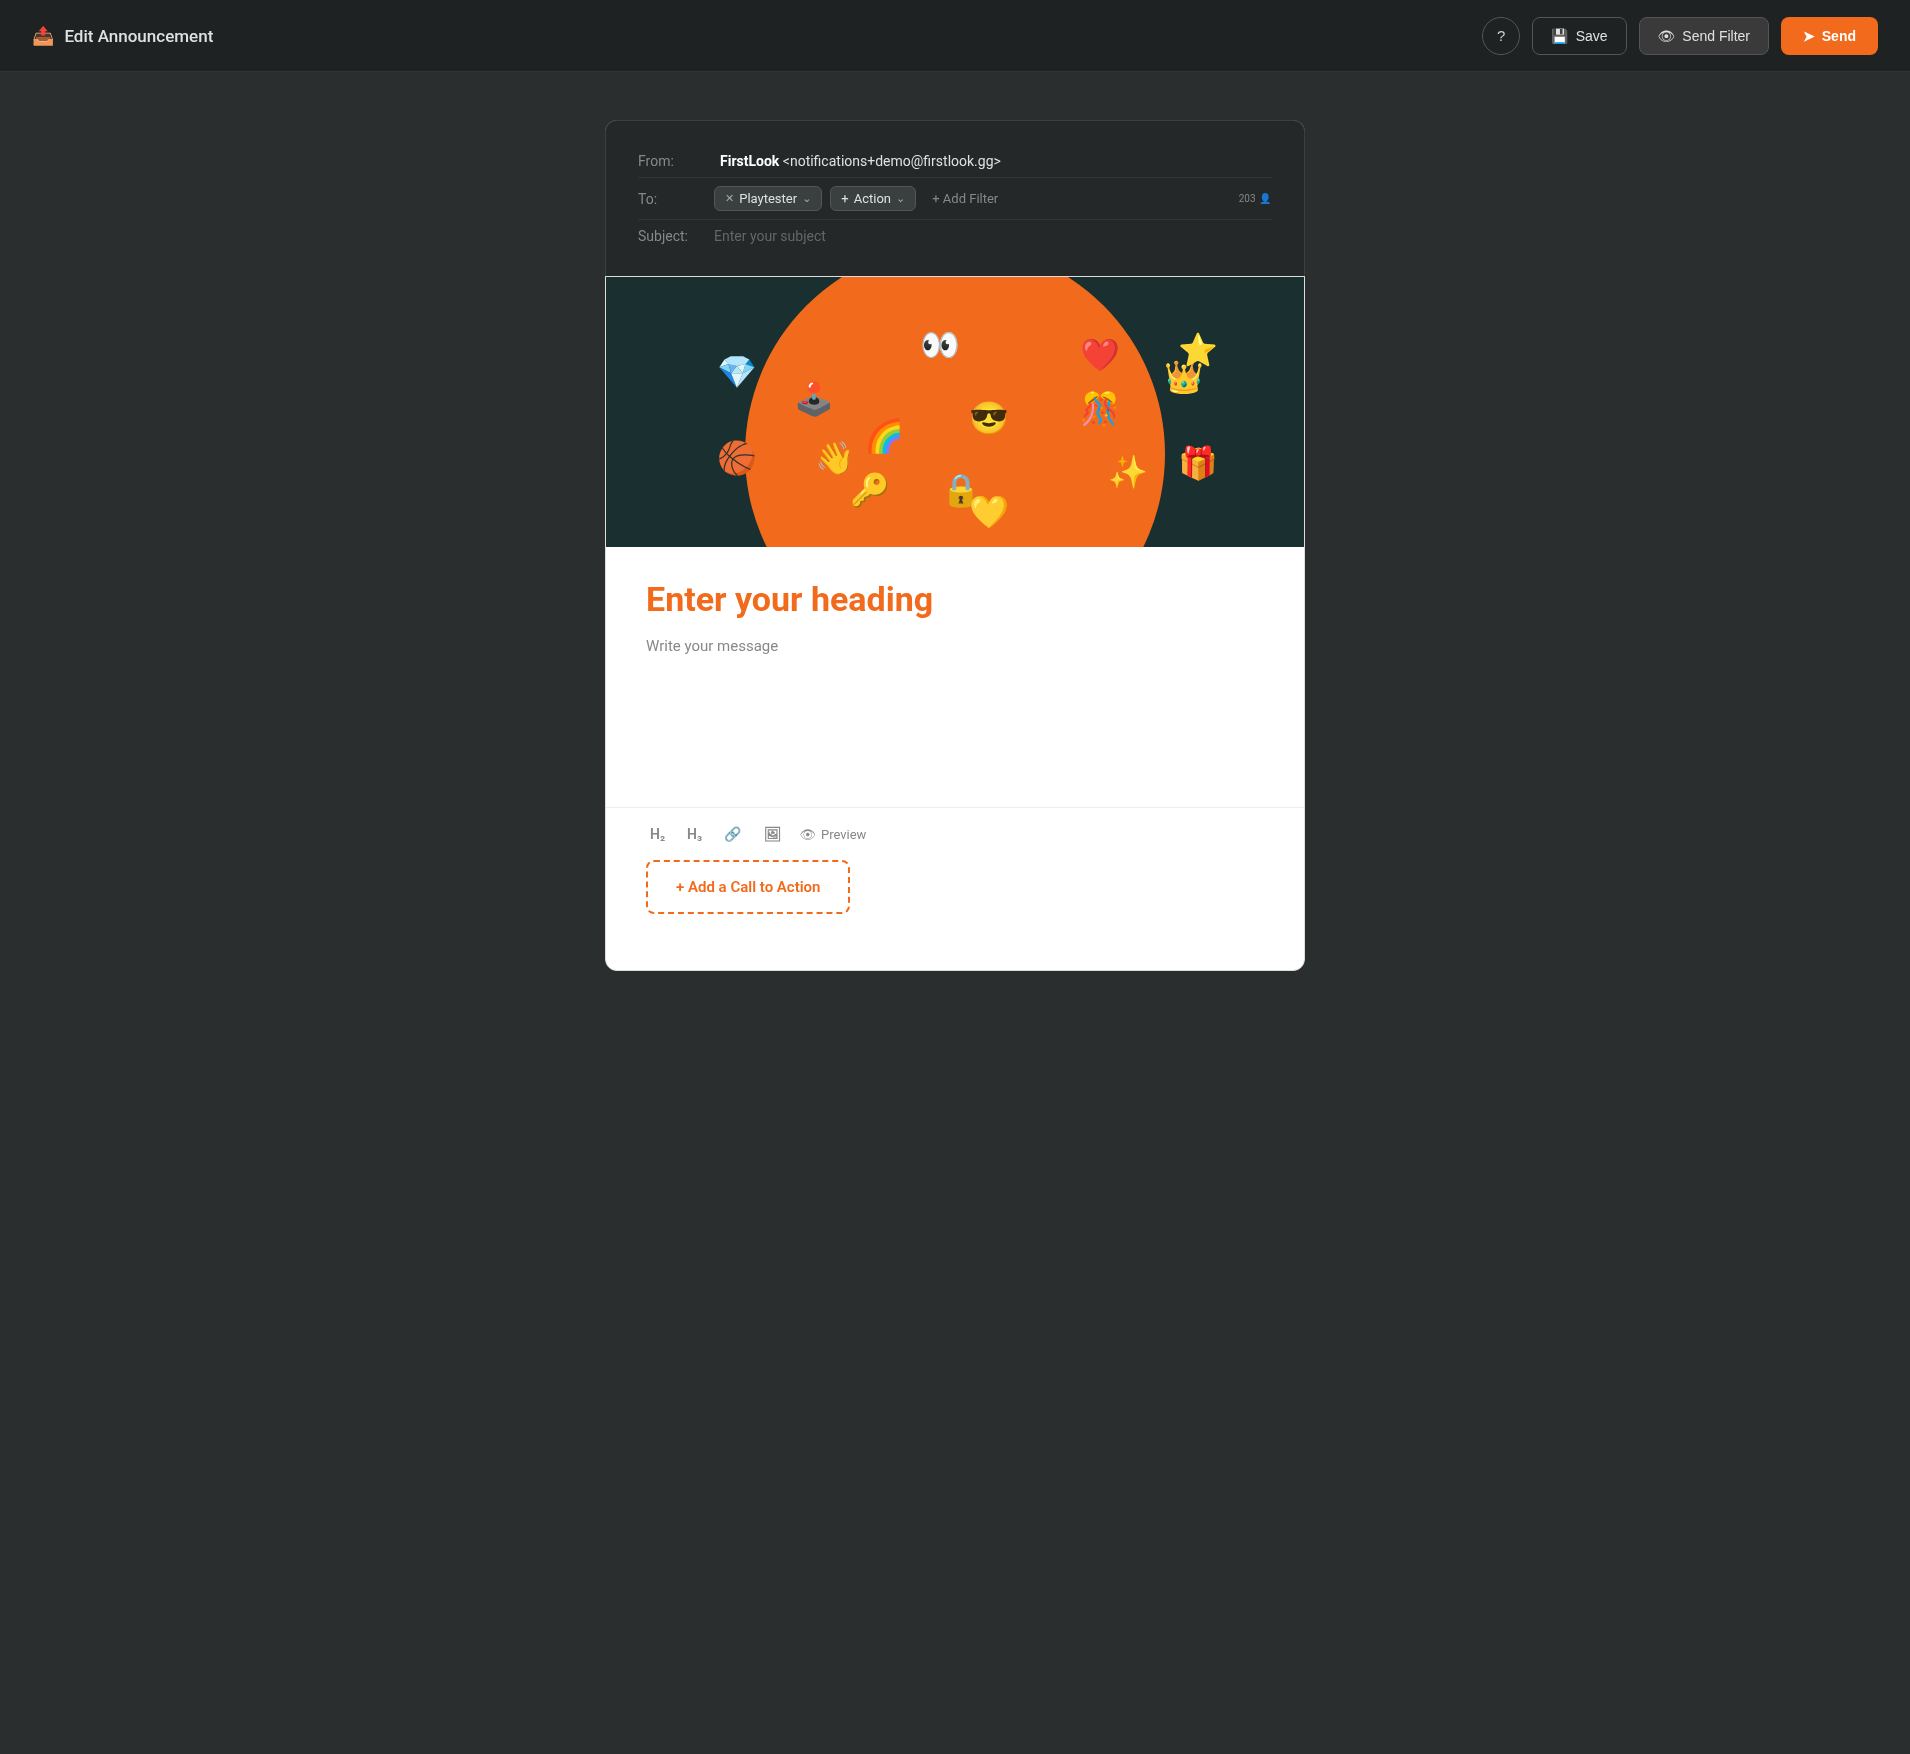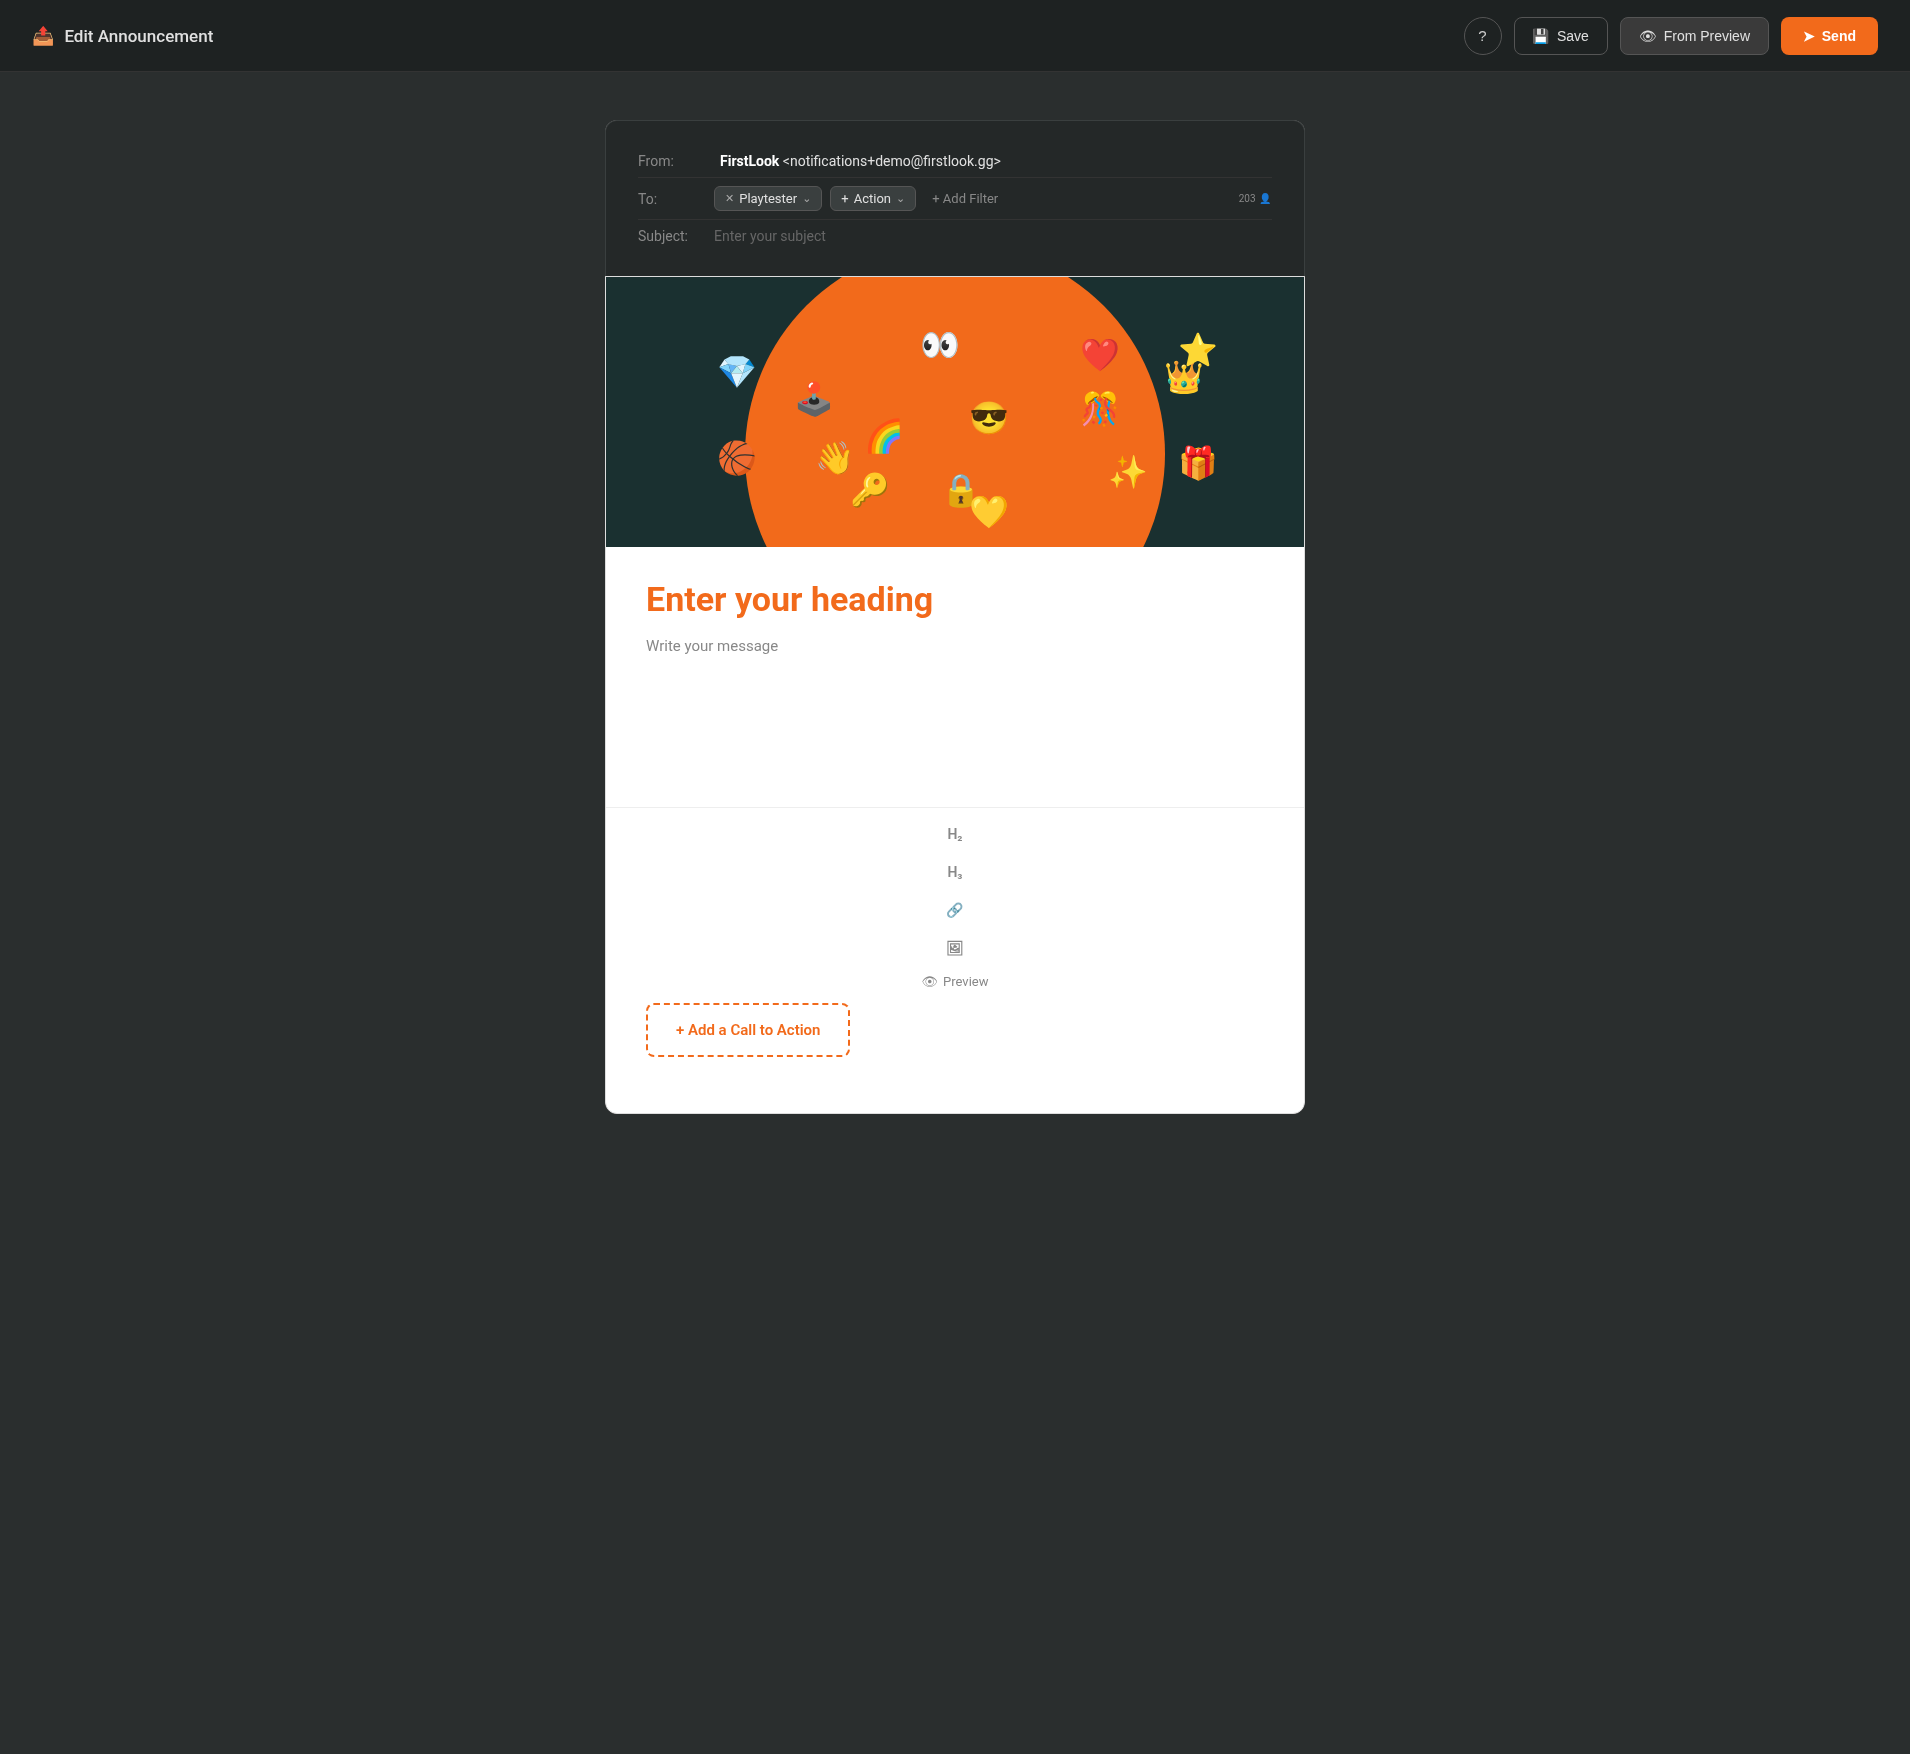--- a/index.html
+++ b/index.html
@@ -255,21 +255,20 @@
       margin-bottom: 120px;
     }
 
     
     .editor-toolbar {
       display: flex;
       align-items: center;
       gap: 14px;
       padding: 14px 40px;
       border-top: 1px solid #eee;
-      flex-direction: column;
     }
     .toolbar-btn {
       color: #888;
       font-size: 14px;
       cursor: pointer;
       background: none;
       border: none;
       padding: 4px;
       font-family: inherit;
       font-weight: 600;
@@ -314,21 +313,21 @@
   <div class="topbar-right">
     <button class="btn-icon-circle">
       <span>?</span>
     </button>
     <button class="btn-save">
       <span>💾</span>
       <span>Save</span>
     </button>
     <button class="btn-send-preview">
       <span>👁</span>
-      <span>From Preview</span>
+      <span>Send Filter</span>
     </button>
     <button class="btn-send">
       <span>➤</span>
       <span>Send</span>
     </button>
   </div>
 </div>
 
 <div class="main-content">
   <div class="email-card">

